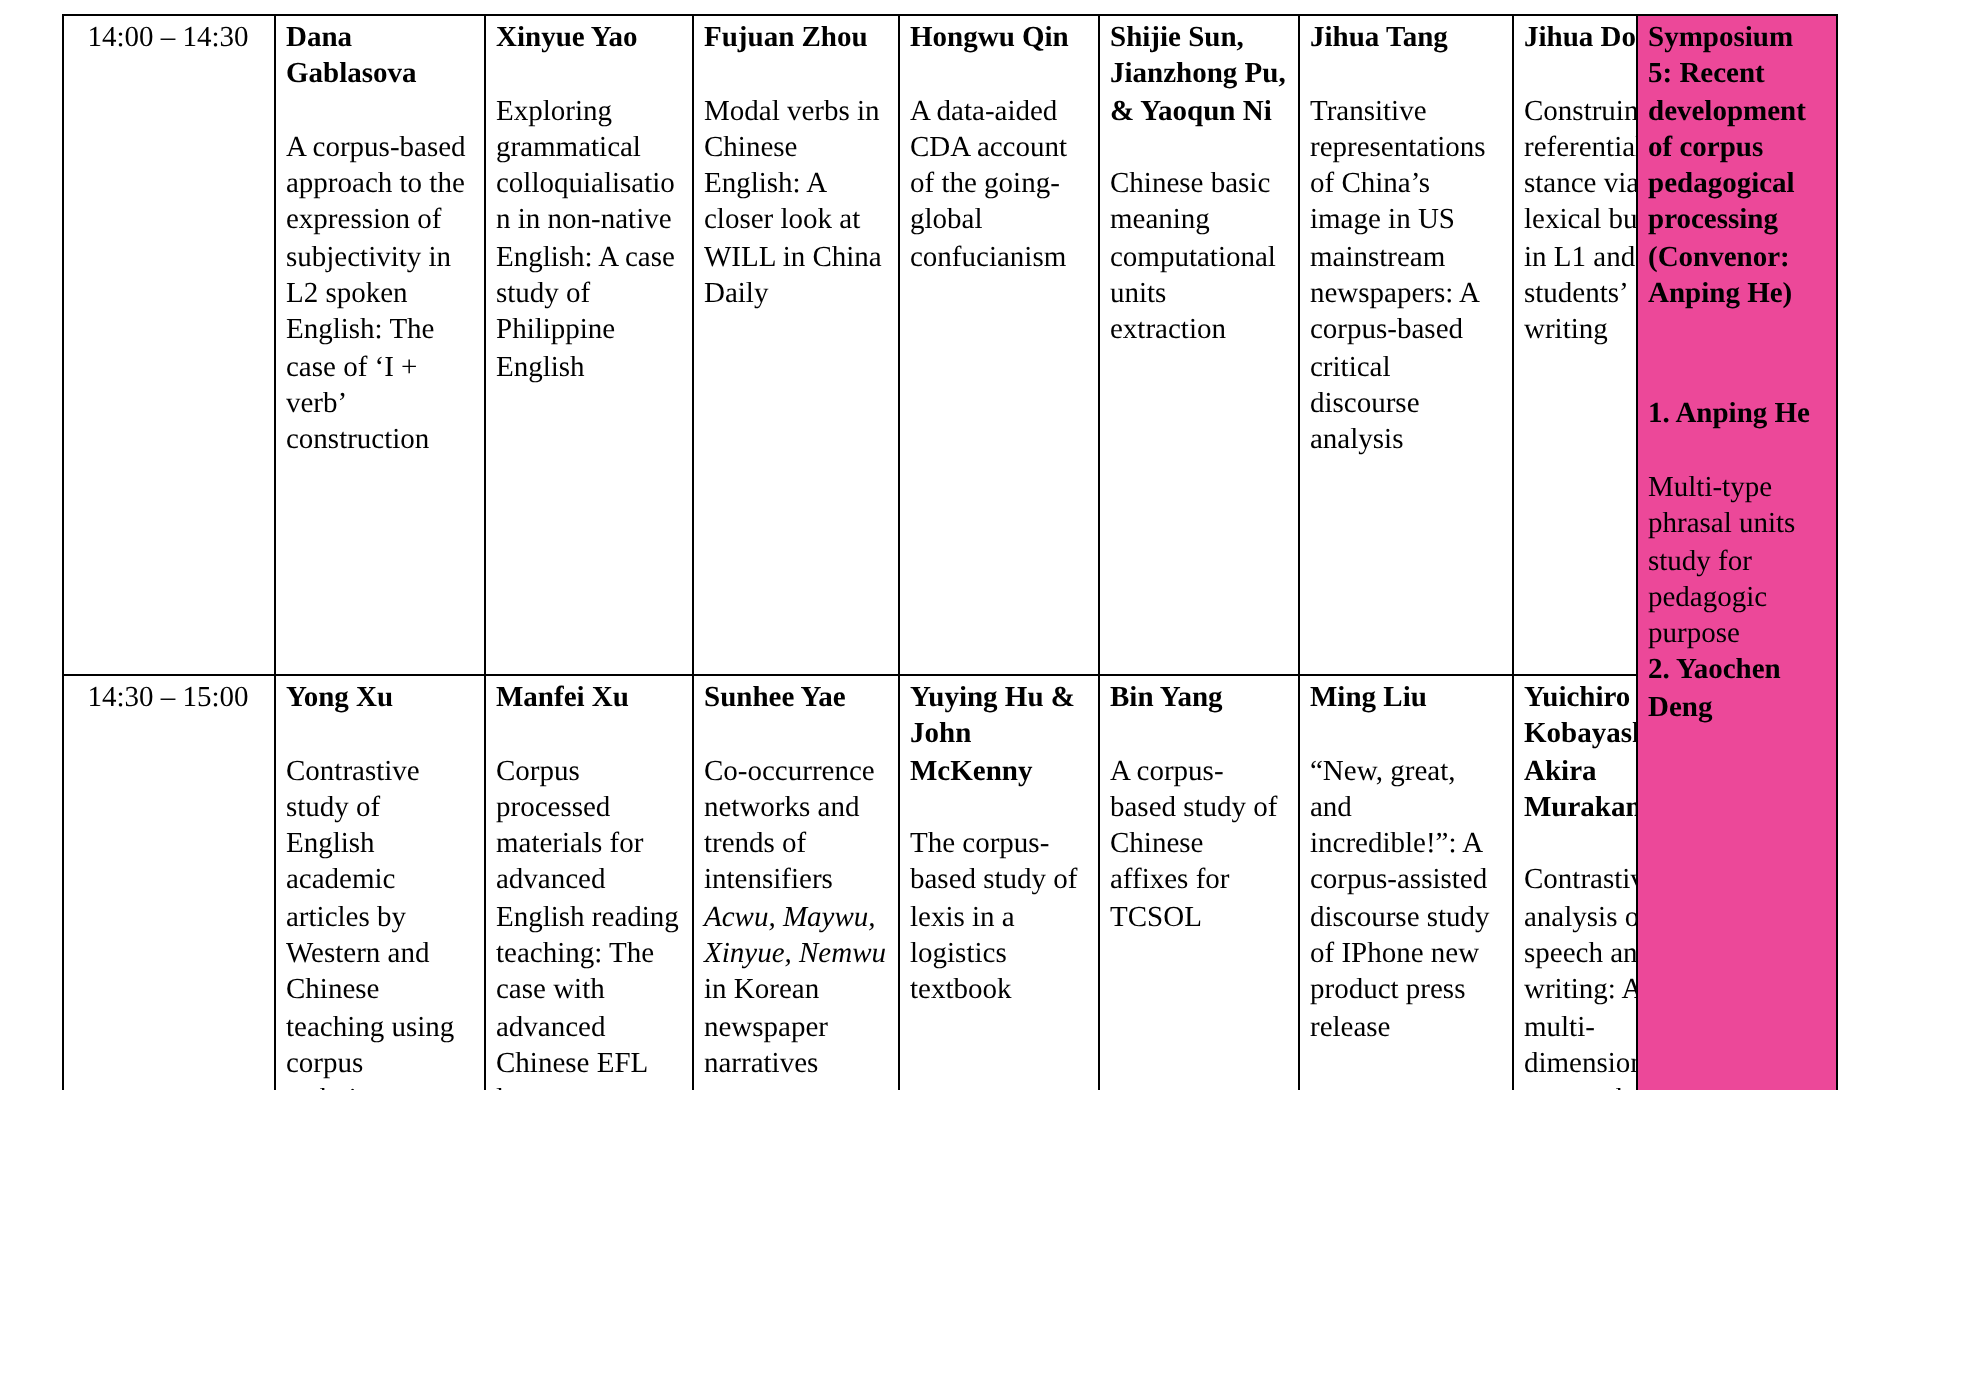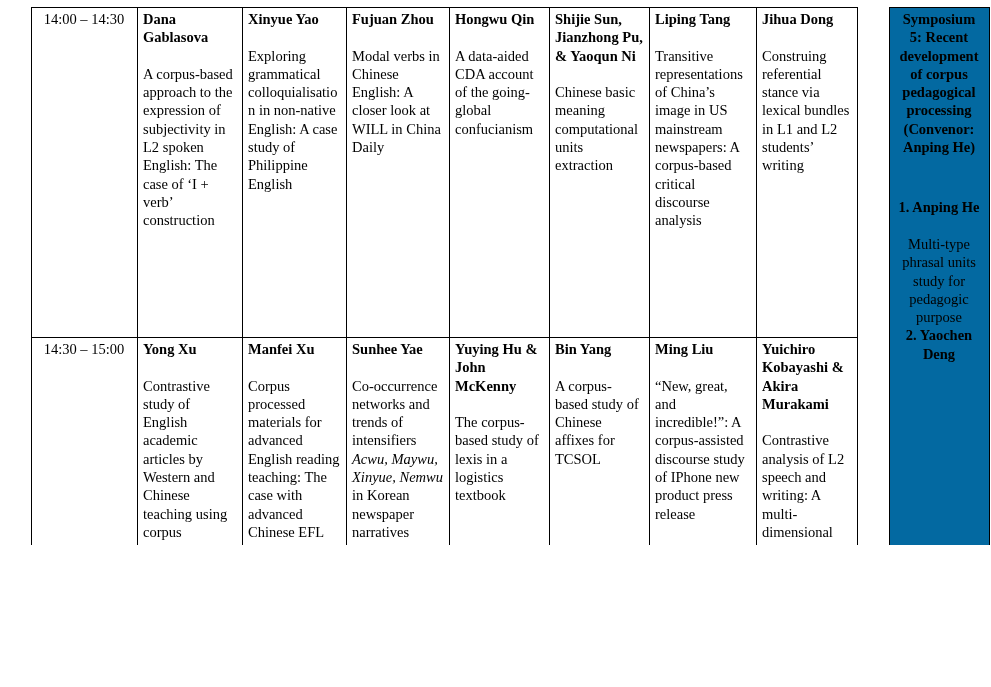--- a/index.html
+++ b/index.html
@@ -40,32 +40,31 @@
     padding: 2px 2px;
   }
   tr.row-1 { height: 330px; }
   tr.row-2 { height: 337px; }
   p { margin: 0; }
   .speaker { font-weight: bold; }
   .title { margin-top: 18.3px; }
   .italic { font-style: italic; }
   .symposium-box {
     position: absolute;
-    left: 858px;
+    left: 787px;
     top: 0;
     width: 101px;
     height: 671px;
     box-sizing: border-box;
     border: 1px solid #000000;
-    background: #0369a1;
+    background: #ec4899;
     padding: 2px 6px 2px 5px;
     overflow-wrap: break-word;
     word-wrap: break-word;
     overflow: hidden;
-    text-align: center;
   }
   .symposium-header { font-weight: bold; }
   .symposium-talk-1 { margin-top: 42px; }
   .symposium-talk-2 { }
 </style>
 </head>
 <body>
 
 <div class="canvas">
   <div class="table-wrap">
@@ -101,21 +100,21 @@
         </td>
         <td class="cell">
           <p class="speaker">Hongwu Qin</p>
           <p class="title">A data-aided CDA account of the going-global confucianism</p>
         </td>
         <td class="cell">
           <p class="speaker">Shijie Sun, Jianzhong Pu, &amp; Yaoqun Ni</p>
           <p class="title">Chinese basic meaning computational units extraction</p>
         </td>
         <td class="cell">
-          <p class="speaker">Liping Tang</p>
+          <p class="speaker">Jihua Tang</p>
           <p class="title">Transitive representations of China’s image in US mainstream newspapers: A corpus-based critical discourse analysis</p>
         </td>
         <td class="cell">
           <p class="speaker">Jihua Dong</p>
           <p class="title">Construing referential stance via lexical bundles in L1 and L2 students’ writing</p>
         </td>
       </tr>
 
       <tr class="row-2">
         <td class="time-cell">

